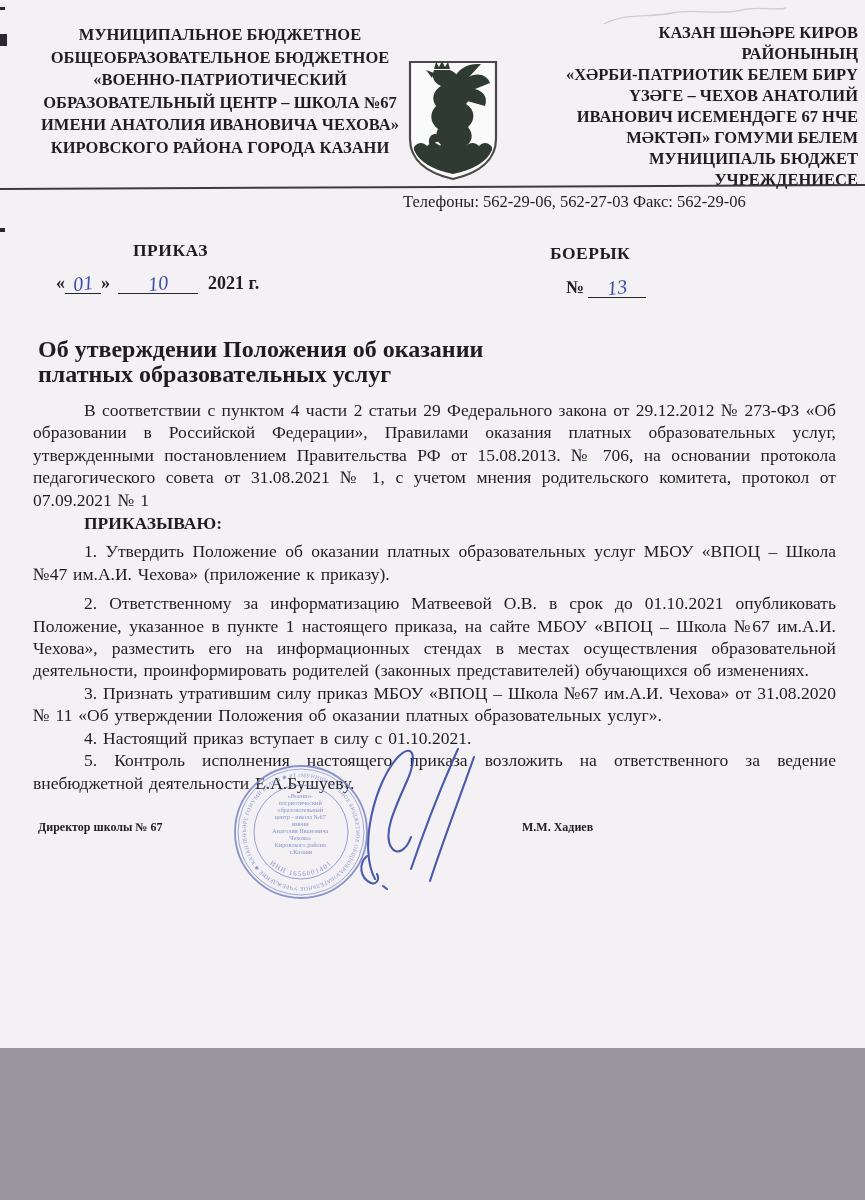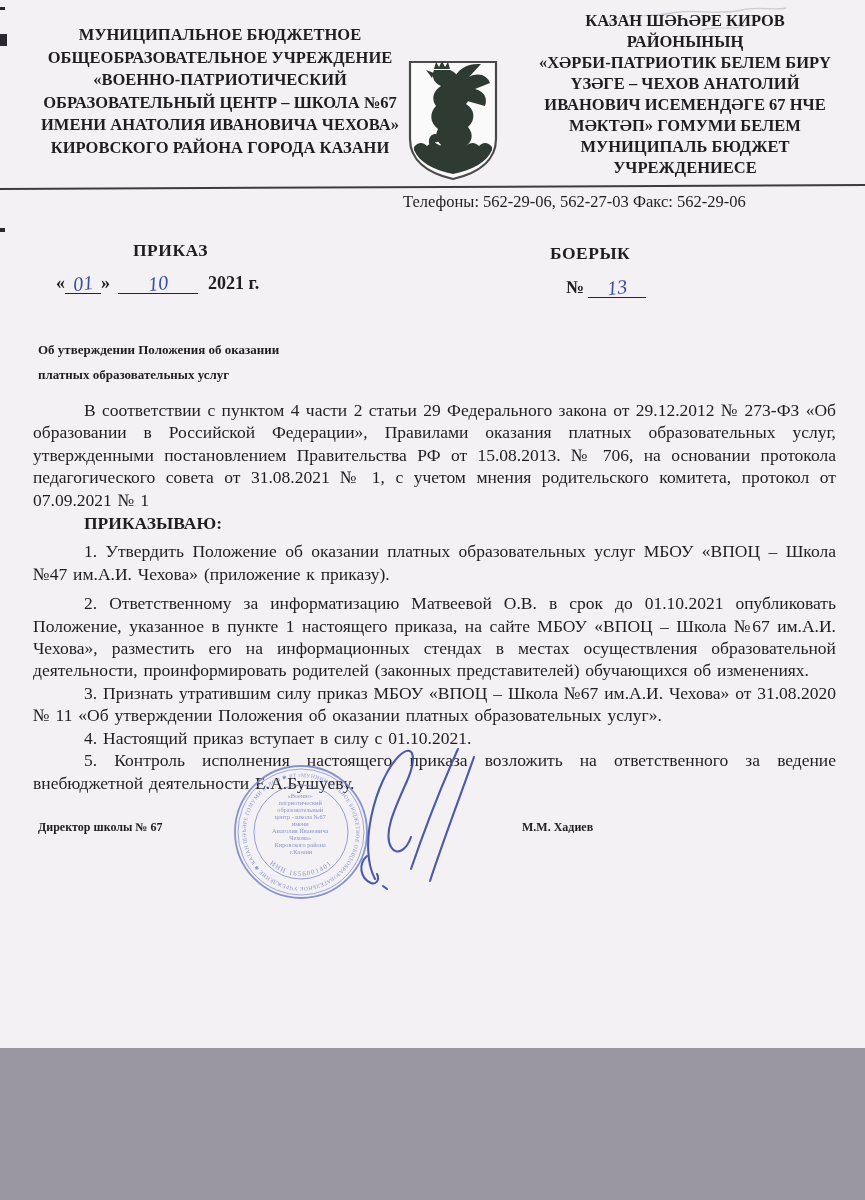--- a/index.html
+++ b/index.html
@@ -6,42 +6,42 @@
   .page{
     position:relative; width:865px; height:1048px; margin:0 auto;
     background:#f3f1f4; overflow:hidden;
     font-family:"Liberation Serif","DejaVu Serif",serif;
     color:#1e1d20;
   }
   .abs{position:absolute;}
   
   .hdr{font-weight:bold; text-align:center; font-size:16.5px;}
   .hdr-left{left:26px; top:24px; width:388px; line-height:22.5px;}
-  .hdr-right{left:512px; top:10px; width:346px; line-height:21px;}
+  .hdr-right{left:512px; top:22px; width:346px; line-height:21px;text-align:right;}
   .rule{left:0; top:186px; width:865px; height:2px; background:#3c3b3e; transform:rotate(-0.25deg);}
   .contact{top:192px; font-size:16.5px;}
   .addr{left:15px;}
   .phones{left:403px;}
   
   .ordertitle{font-weight:bold; font-size:17.5px; letter-spacing:.5px;}
   .t-ru{left:92px; top:240px;margin-left:41px;}
   .t-tt{left:550px; top:243px;}
   .dateline{left:56px; top:272px; font-size:18px; font-weight:bold; white-space:nowrap;}
   .numline{left:566px; top:276px; font-size:18px; font-weight:bold;}
   .blank{display:inline-block; border-bottom:1.6px solid #26252a; text-align:center; vertical-align:bottom; line-height:20px;}
   .b-day{width:36px;}
   .b-month{width:80px; margin-left:8px; margin-right:10px;}
   .b-num{width:58px; margin-left:4px;}
   .hand{
     display:inline-block; font-style:italic; font-weight:normal;
     color:#3c4da6; font-size:20px;
     transform:rotate(-7deg) translateY(1px);
   }
   
-  .subject{left:38px; top:337px; font-weight:bold; font-size:13px; line-height:25px;}
+  .subject{left:38px; top:337px; font-weight:bold; font-size:24px; line-height:25px;}
   
   .bodytext{left:33px; top:399px; width:803px; font-size:17.5px; line-height:22.4px; text-align:justify; word-spacing:1.5px;}
   .bodytext p{margin:0; text-indent:51px;}
   .decree{font-weight:bold; text-indent:60px; margin-top:1px !important;}
   .it1{margin-top:6px !important;}
   .it2{margin-top:7px !important;}
   
   .sigrow{top:820px; font-weight:bold; font-size:12px;}
   .sig-title{left:38px;}
   .sig-name{left:522px;}
@@ -62,21 +62,21 @@
   <div class="abs artifact a2"></div>
   <div class="abs artifact a3"></div>
 
   <svg class="abs pencil-svg" width="210" height="34" viewBox="0 0 210 34">
     <path d="M6,22 C30,10 52,16 74,11 C96,6 118,14 144,8 C160,4 176,9 188,6" fill="none" stroke="#b3aebc" stroke-width="1.3"></path>
     <path d="M104,28 C118,23 132,29 146,24" fill="none" stroke="#b9b4c2" stroke-width="1.1"></path>
   </svg>
 
   <div class="abs hdr hdr-left">
     <div>МУНИЦИПАЛЬНОЕ БЮДЖЕТНОЕ</div>
-    <div>ОБЩЕОБРАЗОВАТЕЛЬНОЕ УЧРЕЖДЕНИЕ</div>
+    <div>ОБЩЕОБРАЗОВАТЕЛЬНОЕ БЮДЖЕТНОЕ</div>
     <div>«ВОЕННО-ПАТРИОТИЧЕСКИЙ</div>
     <div>ОБРАЗОВАТЕЛЬНЫЙ ЦЕНТР –  ШКОЛА №67</div>
     <div>ИМЕНИ АНАТОЛИЯ ИВАНОВИЧА ЧЕХОВА»</div>
     <div>КИРОВСКОГО РАЙОНА ГОРОДА КАЗАНИ</div>
   </div>
 
   <svg class="abs" style="left:403px; top:57px;" width="100" height="128" viewBox="0 0 100 128">
     <path d="M7,5 H93 V82 C93,103 76,116 50,122 C24,116 7,103 7,82 Z" fill="#fbfafb" stroke="#4a4a4a" stroke-width="2.2"></path>
     <path d="M11,90 C15,85 20,85 24,89 C28,85 33,85 37,89 C41,85 46,85 50,89 C54,85 59,85 63,89 C67,85 72,85 76,89 C80,85 85,85 89,90 L89,93 C84,105 70,113 50,117 C30,113 16,105 11,93 Z" fill="#2f3a33"></path>
     <path d="M31,12 L33,5 L36,10 L39,4 L42,10 L45,5 L47,12 Z" fill="#2f3a33"></path>

